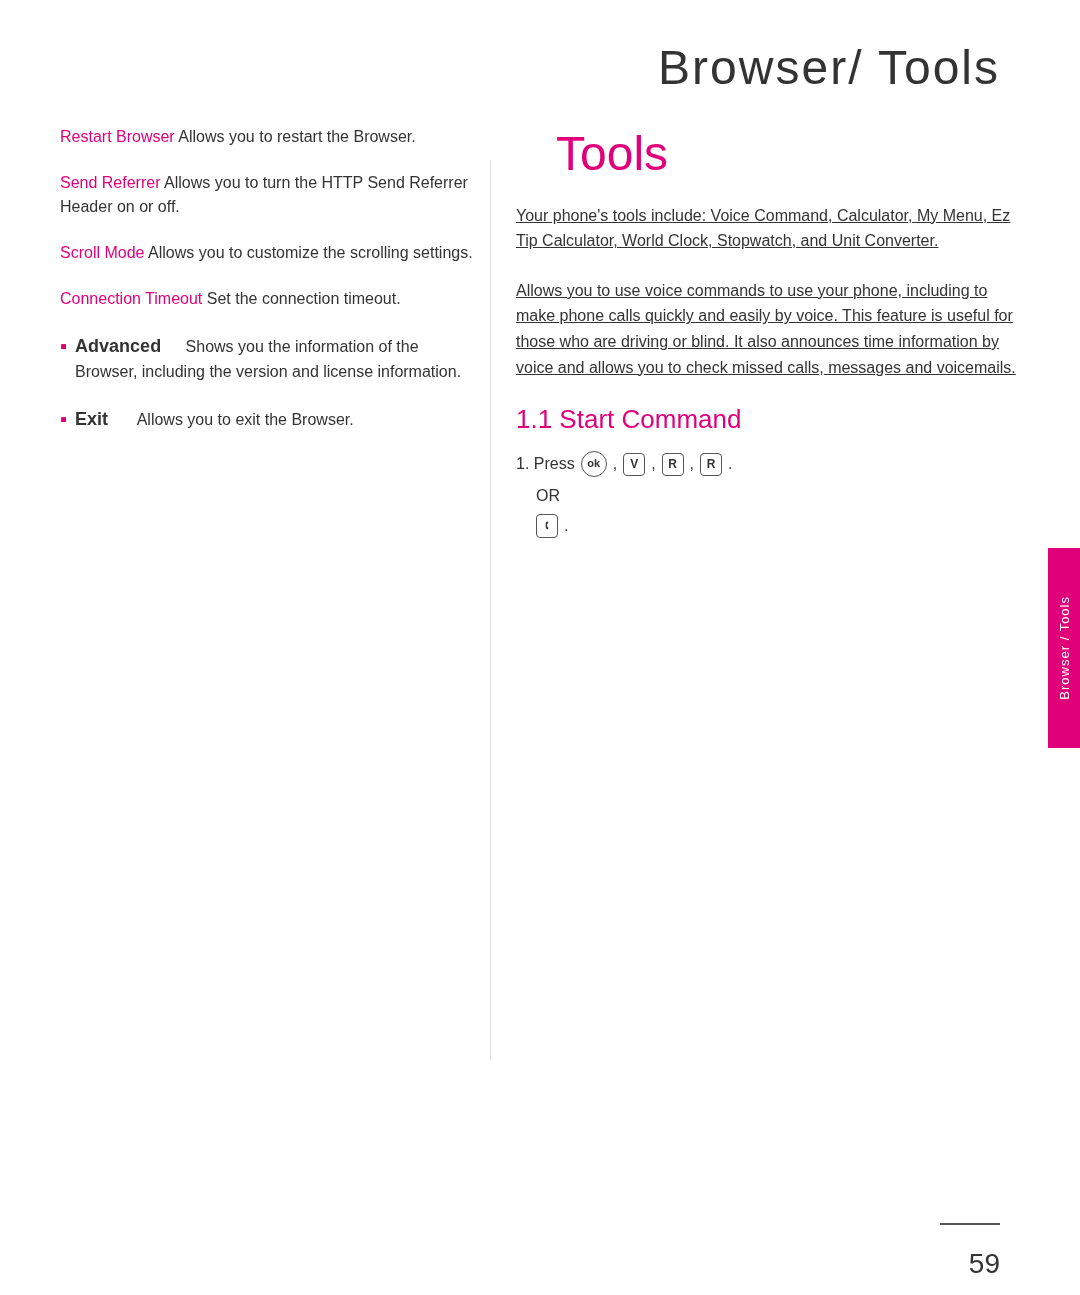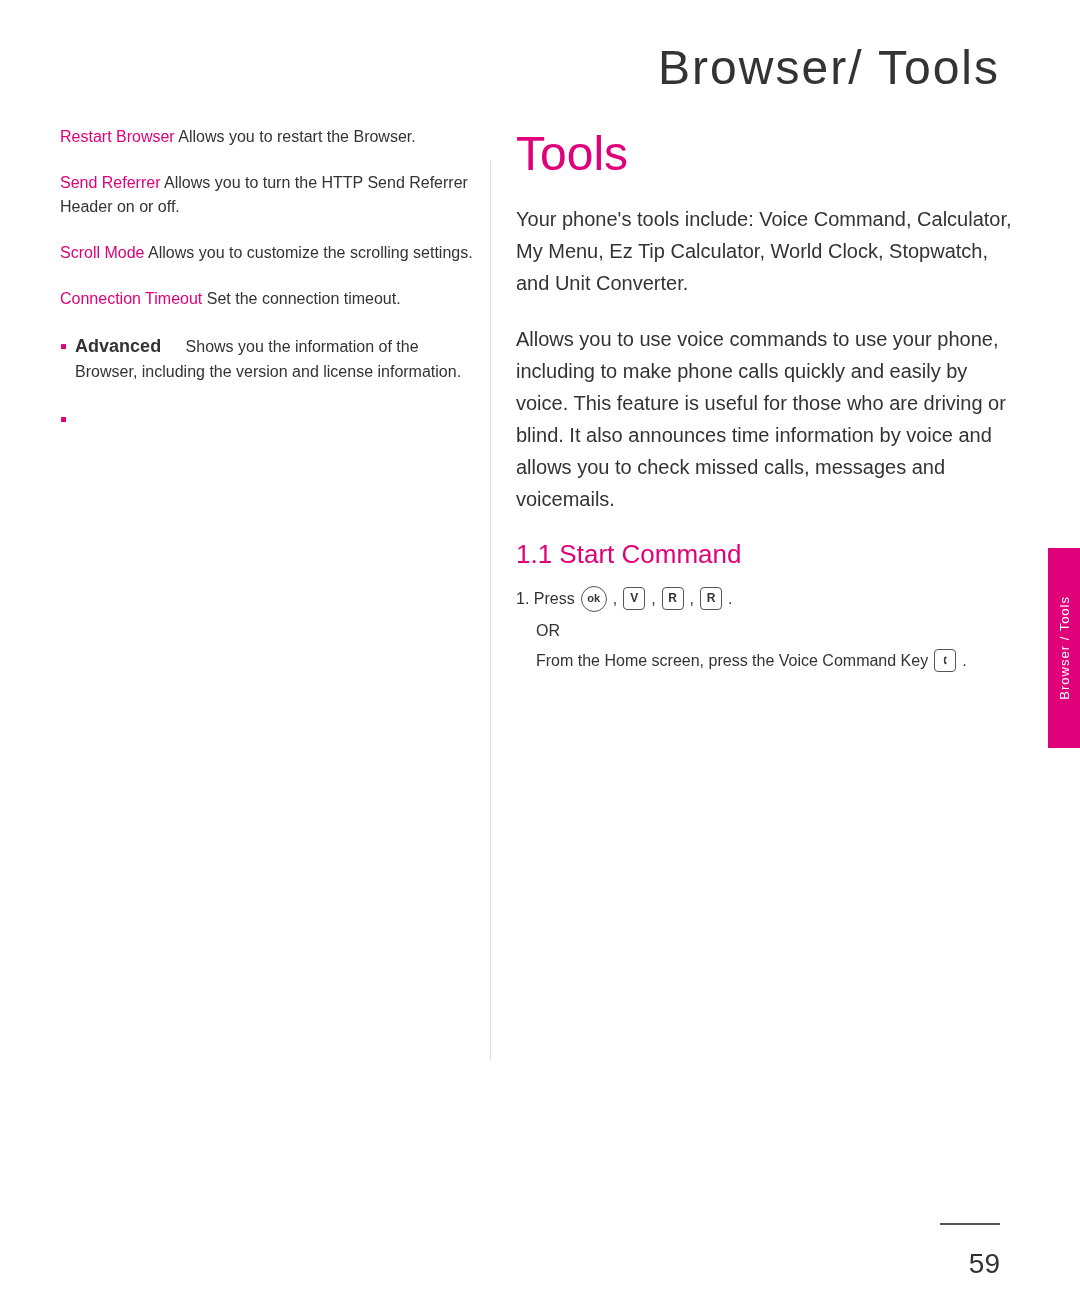--- a/index.html
+++ b/index.html
@@ -86,24 +86,25 @@
     
     .section-heading {
       color: #e0007a;
       font-size: 40px;
       font-weight: 400;
       margin-bottom: 16px;
       line-height: 1.2;
     }
 
     .section-text {
-      font-size: 20px;
+      font-size: 16px;
       color: #333;
       line-height: 1.6;
       margin-bottom: 24px;
+      text-decoration: underline;
     }
 
     .subsection-heading {
       color: #e0007a;
       font-size: 26px;
       font-weight: 400;
       margin-bottom: 16px;
     }
 
     .step-text {
@@ -241,27 +242,31 @@
     <div class="bullet-item">
       <span class="bullet-dot">▪</span>
       <div class="bullet-content">
         <span class="bullet-label">Advanced &nbsp;&nbsp;&nbsp;</span>
         <span>Shows you the information of the Browser, including the version and license information.</span>
       </div>
     </div>
 
     <div class="bullet-item">
       <span class="bullet-dot">▪</span>
+      <div class="bullet-content">
+        <span class="bullet-label">Exit &nbsp;&nbsp;&nbsp;&nbsp;</span>
+        <span>Allows you to exit the Browser.</span>
+      </div>
     </div>
 
   </div>
 
   <div class="right-column">
 
-    <h2 class="section-heading" style="font-size:48px; margin-bottom:20px;">Tools</h2>
+    <h2 class="section-heading" style="font-size:48px; margin-bottom:20px;margin-left:40px;">Tools</h2>
 
     <p class="section-text">Your phone's tools include: Voice Command, Calculator, My Menu, Ez Tip Calculator, World Clock, Stopwatch, and Unit Converter.</p>
 
 
     <p class="section-text">Allows you to use voice commands to use your phone, including to make phone calls quickly and easily by voice. This feature is useful for those who are driving or blind. It also announces time information by voice and allows you to check missed calls, messages and voicemails.</p>
 
     <h3 class="subsection-heading">1.1 Start Command</h3>
 
     <div class="step-text">
       <span>1. Press</span>
@@ -271,21 +276,20 @@
       <span>,</span>
       <span class="key-btn">R</span>
       <span>,</span>
       <span class="key-btn">R</span>
       <span>.</span>
     </div>
 
     <div class="or-text">OR</div>
 
     <div class="from-text">
-      <span>From the Home screen, press the Voice Command Key</span>
       <span class="key-btn" style="font-size:11px; padding: 2px 4px;">🕻</span>
       <span>.</span>
     </div>
 
   </div>
 </div>
 
 <div class="sidebar-tab">
   <span class="sidebar-tab-text">Browser / Tools</span>
 </div>

